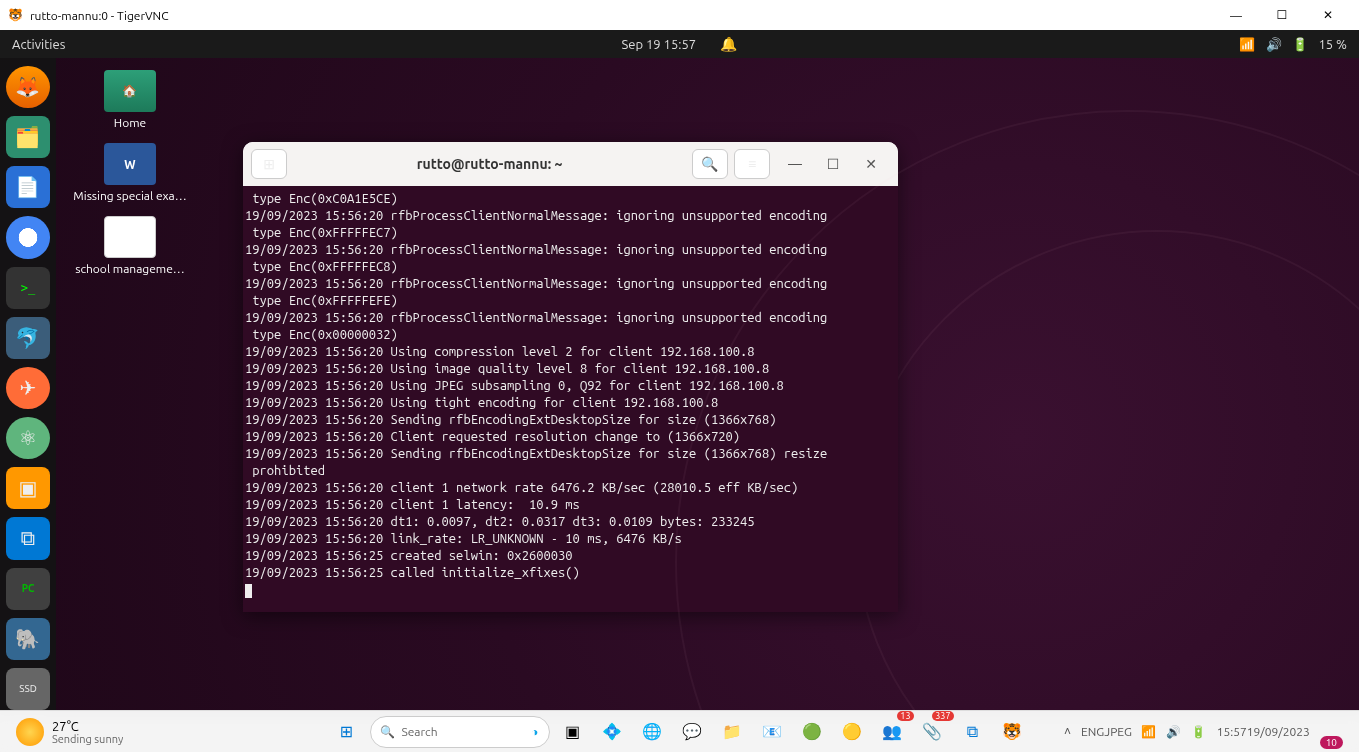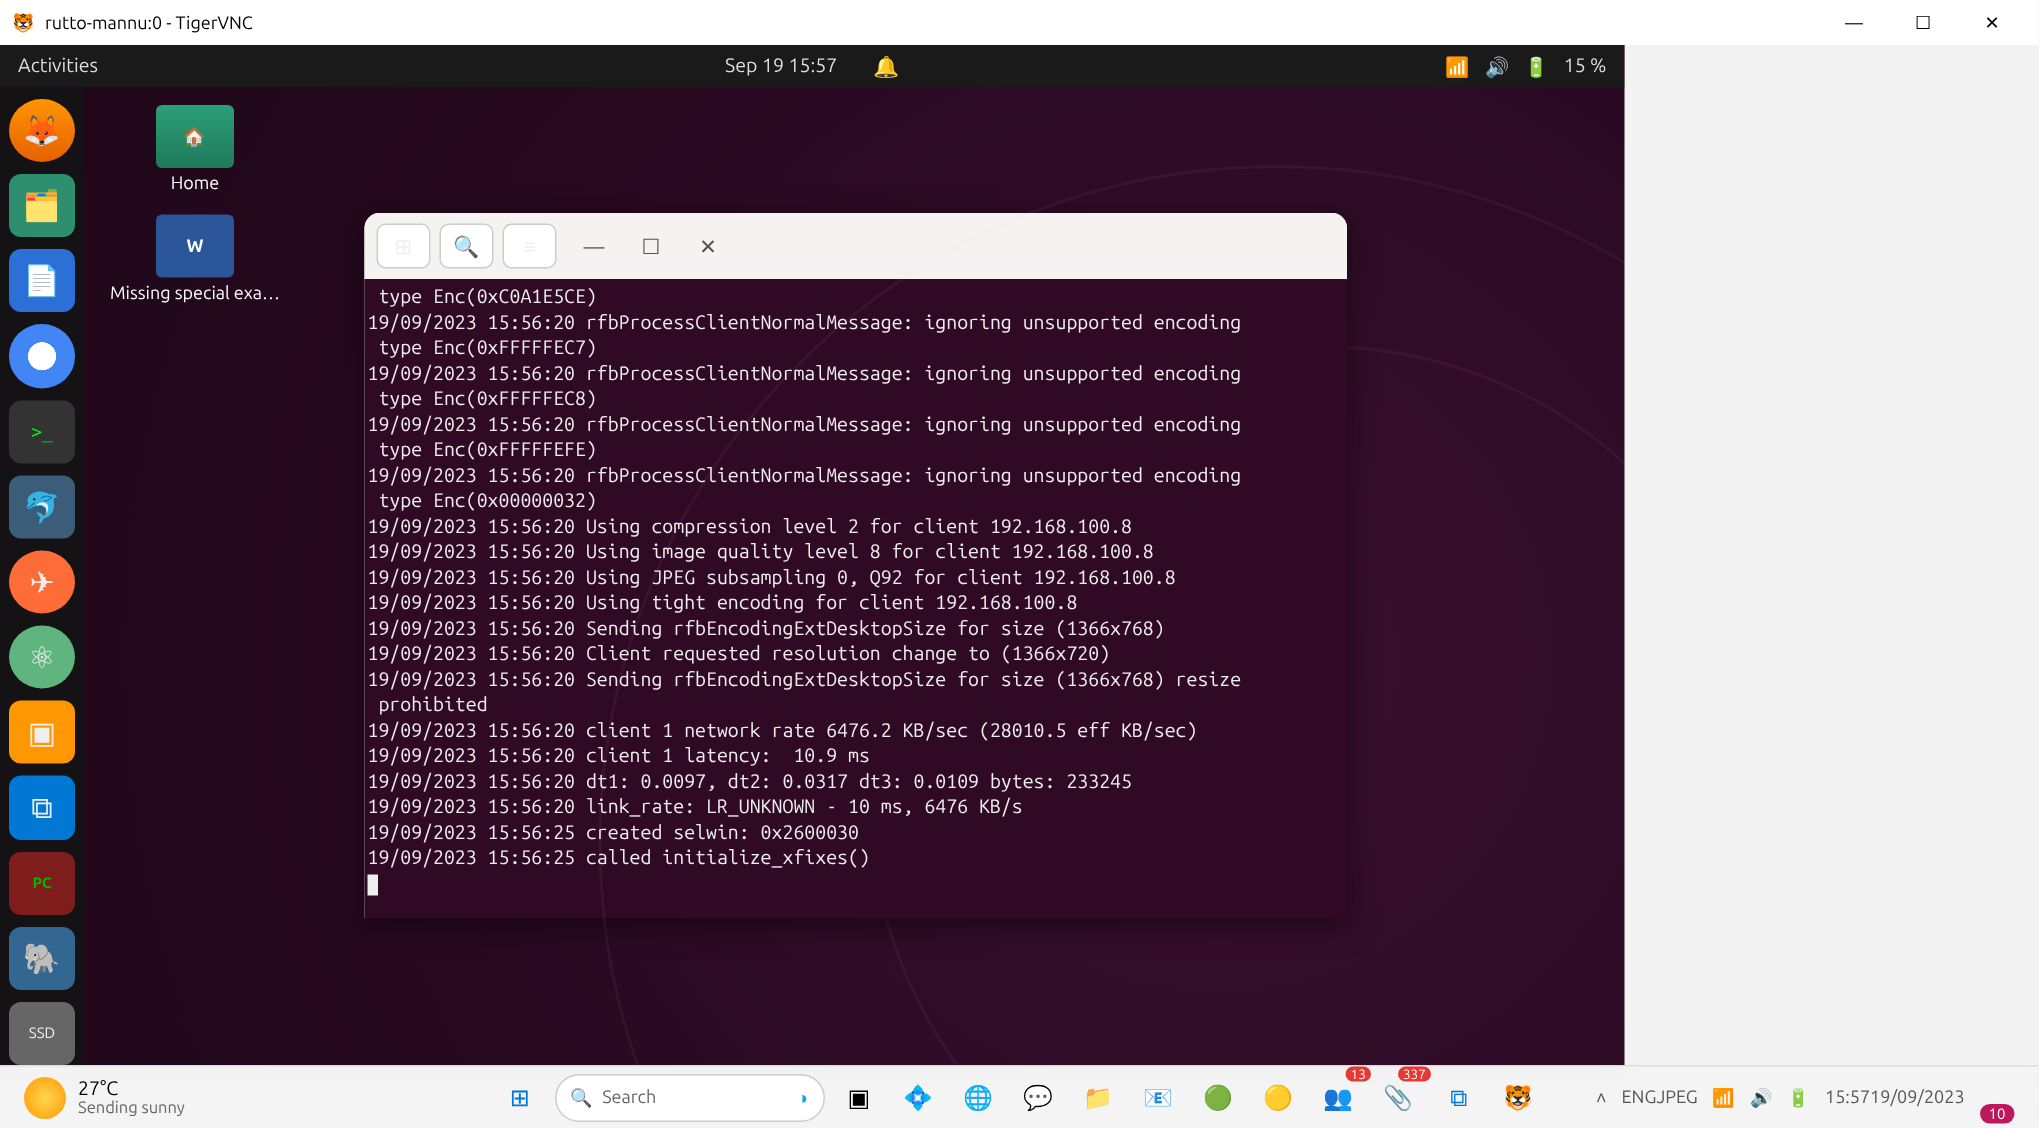--- a/index.html
+++ b/index.html
@@ -16,21 +16,21 @@
   display: flex; align-items: center; padding: 0 8px;
   font-size: 12px; color: #000;
 }
 .win-titlebar .icon { width: 16px; height: 16px; margin-right: 6px; display:inline-flex; align-items:center; justify-content:center;}
 .win-titlebar .title { flex: 0 0 auto; }
 .win-titlebar .spacer { flex: 1; }
 .win-titlebar .wbtn { width: 46px; height: 30px; display:flex; align-items:center; justify-content:center; font-size:12px; color:#000;}
 
 
 .vnc-viewport {
-  width: 1083px; height: 680px;
+  width: 1359px; height: 680px;
   background: radial-gradient(circle at 75% 60%, #3a1030 0%, #2a0a22 50%, #1e0718 100%);
   position: relative; overflow: hidden; color: #eee;
 }
 .vnc-viewport::after{
   content:""; position:absolute; right:-220px; top:80px; width:900px; height:900px;
   border:2px solid rgba(255,200,220,0.05); border-radius:50%;
 }
 .vnc-viewport::before{
   content:""; position:absolute; right:-100px; top:200px; width:600px; height:600px;
   border:2px solid rgba(255,200,220,0.05); border-radius:50%;
@@ -62,21 +62,21 @@
 .dock-item.ff { background: linear-gradient(#ff9500,#e66000); color:#fff; border-radius:50%;}
 .dock-item.fm { background: #2d8f6f; }
 .dock-item.doc { background: #2a70d6; color:#fff;}
 .dock-item.chrome { background: radial-gradient(circle,#fff 30%, #4285f4 31%, #4285f4 100%); border-radius:50%; position:relative;}
 .dock-item.term { background: #333; color:#0f0; font-family:monospace; font-size:12px;}
 .dock-item.db { background: #3b5d7a; }
 .dock-item.pm { background: #ff6c37; border-radius:50%;}
 .dock-item.atom { background: #5fb57d; border-radius:50%;}
 .dock-item.subl { background: #ff9800;}
 .dock-item.vsc { background: #0078d4;}
-.dock-item.pyc { background: #7f1d1d; color:#0b0; font-size:10px; font-weight:bold;}
+.dock-item.pyc { background: #404040; color:#0b0; font-size:10px; font-weight:bold;}
 .dock-item.pg { background: #336791;}
 .dock-item.ssd { background: #666; font-size:10px;}
 
 
 .desktop-icons { position:absolute; left:70px; top:40px; width:140px;}
 .di { width:120px; display:flex; flex-direction:column; align-items:center; margin-bottom:14px; font-size:12px; color:#fff; text-align:center;}
 .di .ico { width:52px; height:42px; border-radius:4px; display:flex; align-items:center; justify-content:center; margin-bottom:4px;}
 .di.folder .ico { background: linear-gradient(#2d9f78,#1d7a5a);}
 .di.word .ico { background: #2b579a; color:#fff; font-weight:bold;}
 .di.img .ico { background: #fff; border:1px solid #ccc;}
@@ -176,25 +176,30 @@
 
   <div class="desktop-icons">
     <div class="di folder">
       <div class="ico">🏠</div>
       <span>Home</span>
     </div>
     <div class="di word">
       <div class="ico">W</div>
       <span>Missing special exa…</span>
     </div>
+    <div class="di img">
+      <div class="ico">▦</div>
+      <span>school manageme…</span>
+    </div>
   </div>
 
   <div class="termwin">
     <div class="term-header">
       <div class="tabbtn">⊞</div>
+      <div class="title">rutto@rutto-mannu: ~</div>
       <div class="rbtn">🔍</div>
       <div class="rbtn">≡</div>
       <div class="winbtns">
         <div class="wb">—</div>
         <div class="wb">☐</div>
         <div class="wb">✕</div>
       </div>
     </div>
     <div class="term-body"><span id="term-lines"> type Enc(0xC0A1E5CE)
 19/09/2023 15:56:20 rfbProcessClientNormalMessage: ignoring unsupported encoding

